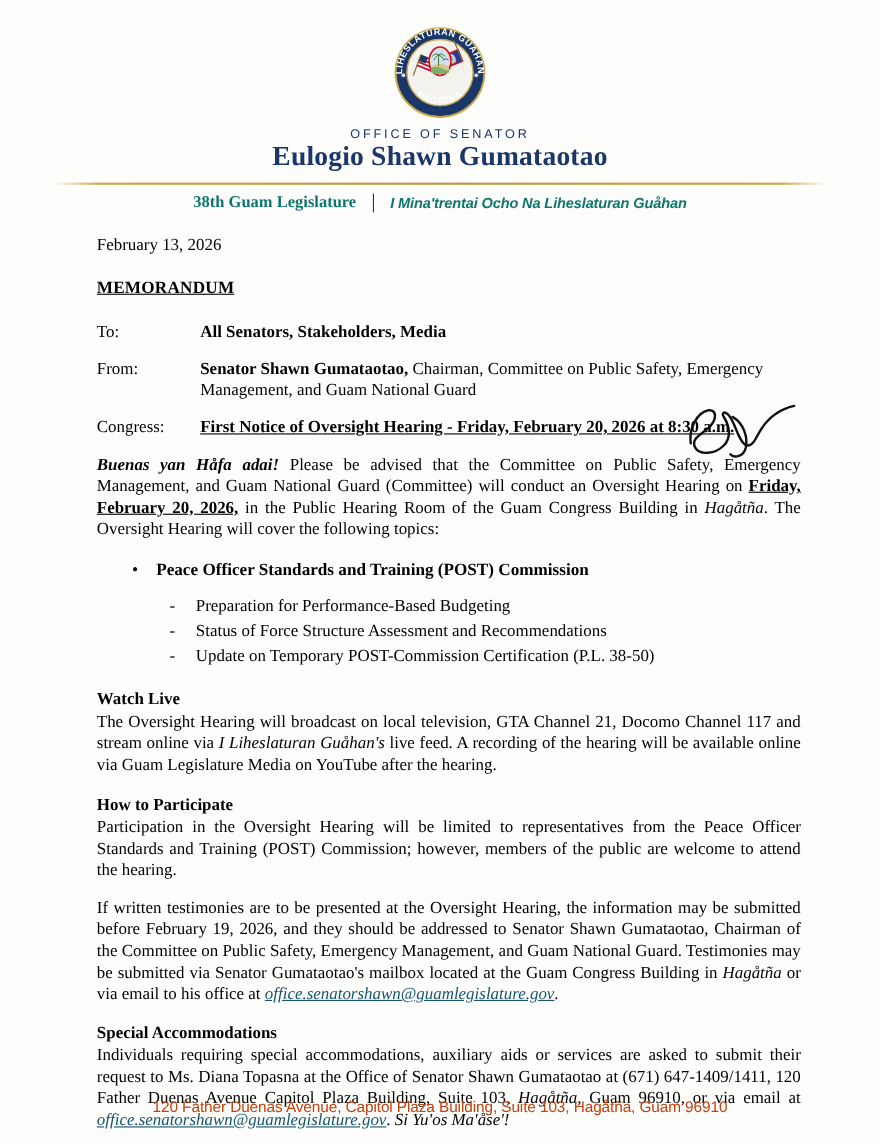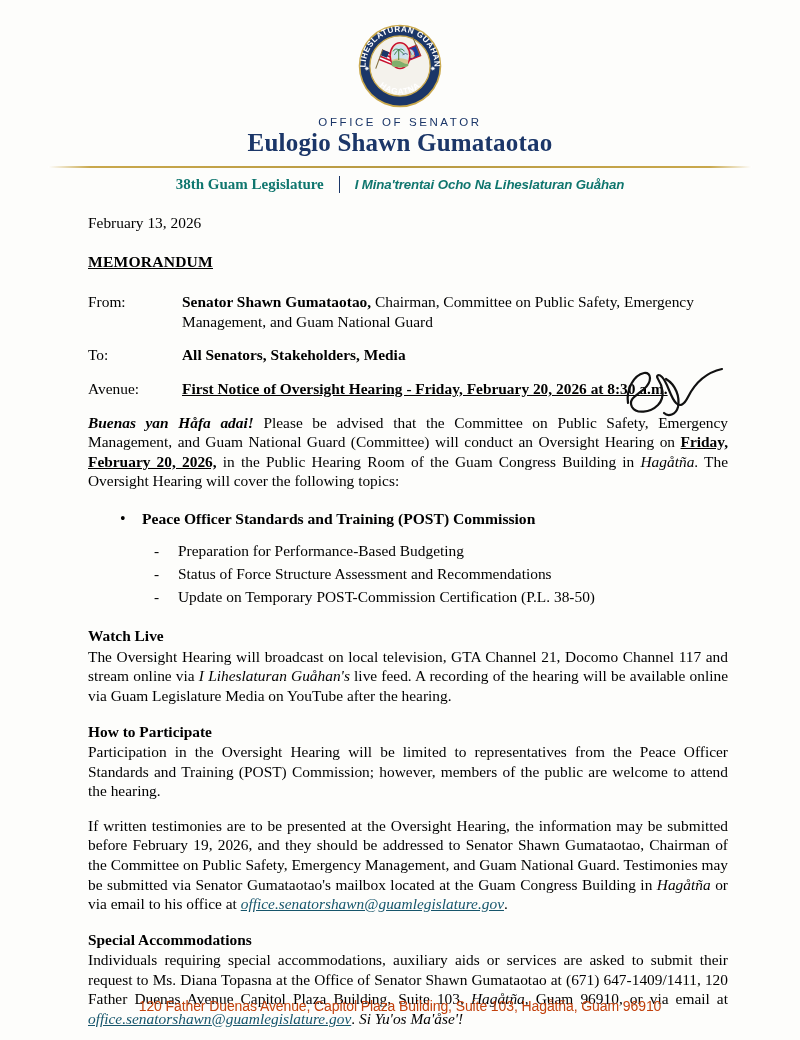--- a/index.html
+++ b/index.html
@@ -242,35 +242,35 @@
     </div>
   </div>
 
   <div class="body-area">
 
     <div class="date-line">February 13, 2026</div>
 
     <div class="memo-title">MEMORANDUM</div>
 
     <div class="field-row">
+      <div class="field-label">To:</div>
+      <div class="field-value">
+        <b>All Senators, Stakeholders, Media</b>
+      </div>
+    </div>
+
+    <div class="field-row">
       <div class="field-label">From:</div>
       <div class="field-value">
         <b>Senator Shawn Gumataotao,</b><span> Chairman, Committee on Public Safety, Emergency Management, and Guam National Guard</span>
       </div>
     </div>
 
     <div class="field-row">
-      <div class="field-label">To:</div>
-      <div class="field-value">
-        <b>All Senators, Stakeholders, Media</b>
-      </div>
-    </div>
-
-    <div class="field-row">
-      <div class="field-label">Avenue:</div>
+      <div class="field-label">Congress:</div>
       <div class="field-value">
         <span class="subject-underline">First Notice of Oversight Hearing - Friday, February 20, 2026 at 8:30 a.m.</span>
         <svg class="signature" viewBox="0 0 120 56">
           <path d="M 10 40 C 8 26, 16 12, 26 10 C 34 9, 34 19, 26 26 C 18 33, 10 36, 14 44 C 18 51, 32 50, 40 42 C 48 34, 44 22, 40 16 C 38 13, 40 10, 44 14 C 50 20, 52 34, 58 40 C 62 44, 66 42, 70 34 C 76 22, 86 10, 104 6" stroke="#111" stroke-width="2.2" fill="none" stroke-linecap="round"></path>
           <path d="M 48 16 C 58 22, 62 34, 60 44 C 58 52, 50 54, 46 50" stroke="#111" stroke-width="2.2" fill="none" stroke-linecap="round"></path>
         </svg>
       </div>
     </div>
 
     <div class="para">

